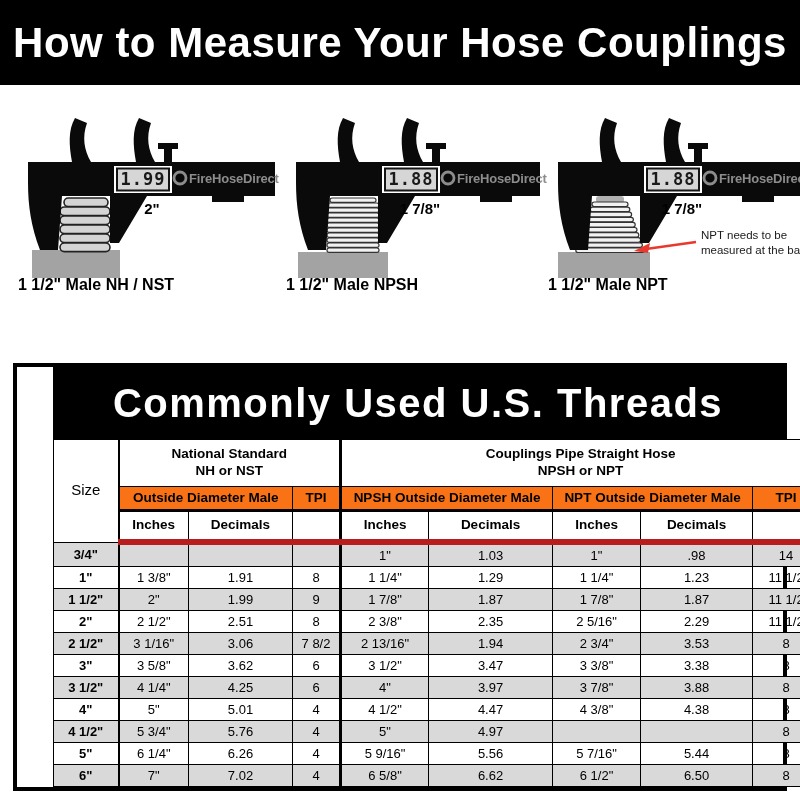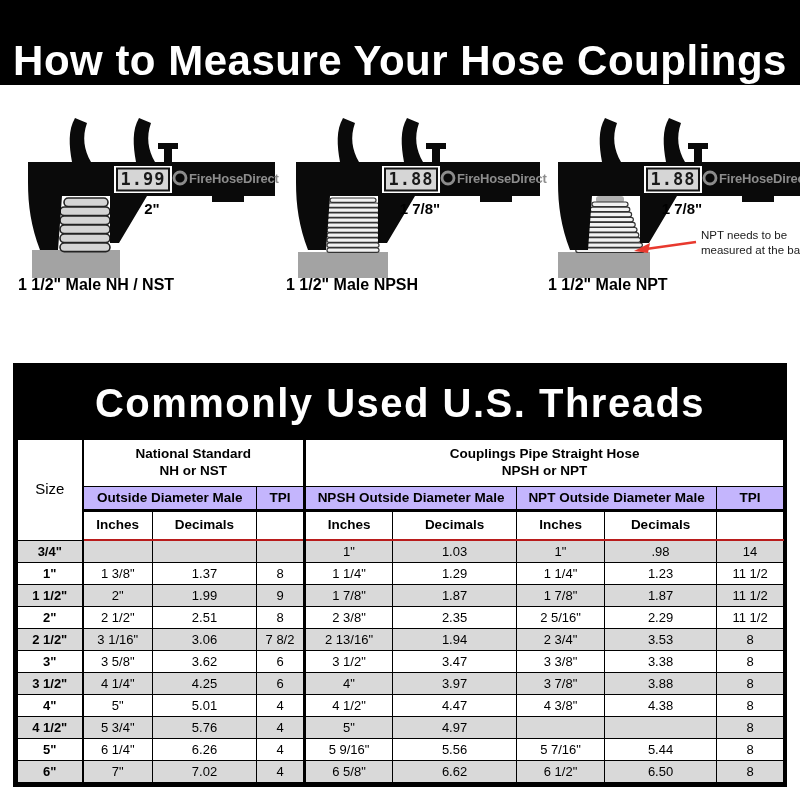--- a/index.html
+++ b/index.html
@@ -3,53 +3,53 @@
 <meta charset="utf-8">
 <style>
   html,body{margin:0;padding:0;}
   body{
     width:800px;height:800px;position:relative;overflow:hidden;
     background:#ffffff;font-family:"Liberation Sans",sans-serif;color:#000;
   }
   
   .top-banner{
     position:absolute;top:0;left:0;width:800px;height:85px;background:#000;
-    display:flex;align-items:flex-end;justify-content:center;
+    display:flex;align-items:center;justify-content:center;
   }
   .top-banner h1{
     margin:0;color:#fff;font-size:42px;font-weight:bold;white-space:nowrap;letter-spacing:.5px;
   }
   
   .fig{position:absolute;top:112px;width:265px;height:200px;}
   #fig1{left:16px} #fig2{left:284px} #fig3{left:546px}
   .fig svg{display:block;overflow:visible;}
   .caption{
     position:absolute;top:164px;left:2px;font-size:16px;font-weight:bold;white-space:nowrap;
   }
   .lcd-text{font-family:"DejaVu Sans Mono",monospace;font-weight:bold;font-size:17px;fill:#1a1a1a;letter-spacing:1px;}
   .brand-text{font-weight:bold;font-size:13px;fill:#8c8c8c;letter-spacing:-.2px;}
   .measure-text{font-weight:bold;font-size:15px;fill:#000;}
   .note-text{font-size:11.5px;fill:#1a1a1a;}
   
   .table-wrap{
     position:absolute;top:363px;left:13px;width:774px;box-sizing:border-box;
-    border:4px solid #000;background:#fff;
+    border:4px solid #000;background:#fff;padding-left:36px;
   }
   .table-banner{
     height:72px;background:#000;color:#fff;display:flex;align-items:center;justify-content:center;
     font-size:40px;font-weight:bold;letter-spacing:1.5px;white-space:nowrap;
   }
   table{border-collapse:collapse;width:100%;table-layout:fixed;}
   th,td{border:1px solid #000;text-align:center;vertical-align:middle;padding:0;overflow:hidden;}
   thead th{font-weight:bold;font-size:13.5px;background:#fff;line-height:1.25;}
   th.size-head{font-weight:normal;font-size:15px;border-right:2px solid #000;}
   tr.groups th{height:46px;}
-  tr.subhead th{background:#c4b5fd;height:22px;margin-top:18px;}
+  tr.subhead th{background:#f97316;height:22px;margin-top:18px;}
   tr.subhead th{border-bottom:3px solid #000;}
-  tr.units th{height:27px;border-bottom:2px solid #b91c1c;}
+  tr.units th{height:27px;border-bottom:6px solid #b91c1c;}
   tbody td{height:21px;font-size:13px;}
   tbody tr:nth-child(odd) td{background:#d9d9d9;}
   td.size-col{font-weight:bold;border-right:2px solid #000;}
   .sec{border-left:3px solid #000 !important;}
 </style>
 </head>
 <body>
 
 <header class="top-banner">
   <h1>How to Measure Your Hose Couplings</h1>
@@ -210,21 +210,21 @@
           <td></td>
           <td class="sec">1"</td>
           <td>1.03</td>
           <td>1"</td>
           <td>.98</td>
           <td>14</td>
         </tr>
         <tr>
           <td class="size-col">1"</td>
           <td>1 3/8"</td>
-          <td>1.37</td>
+          <td>1.91</td>
           <td>8</td>
           <td class="sec">1 1/4"</td>
           <td>1.29</td>
           <td>1 1/4"</td>
           <td>1.23</td>
           <td>11 1/2</td>
         </tr>
         <tr>
           <td class="size-col">1 1/2"</td>
           <td>2"</td>

